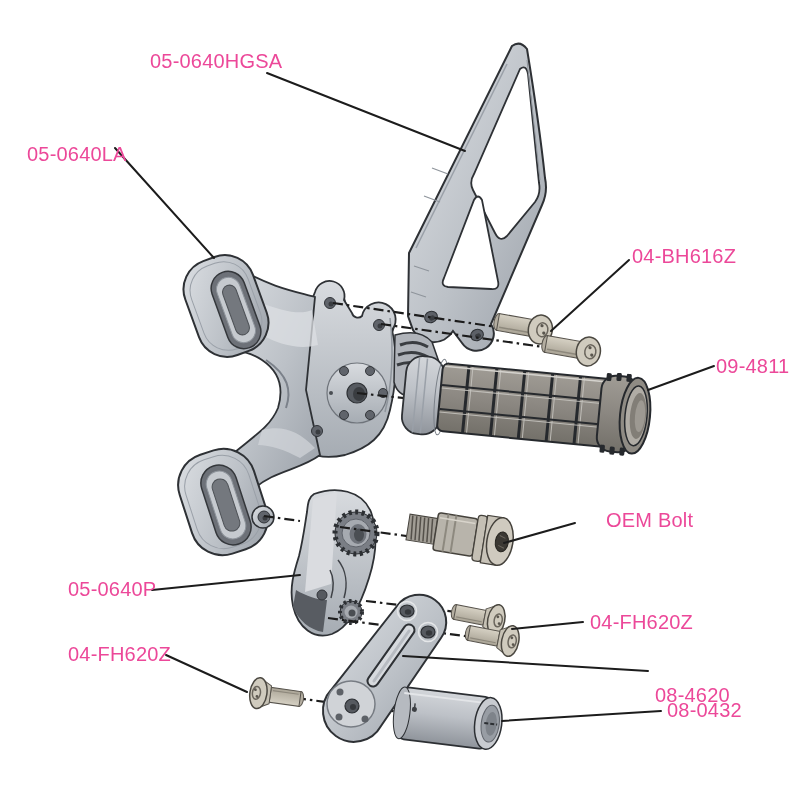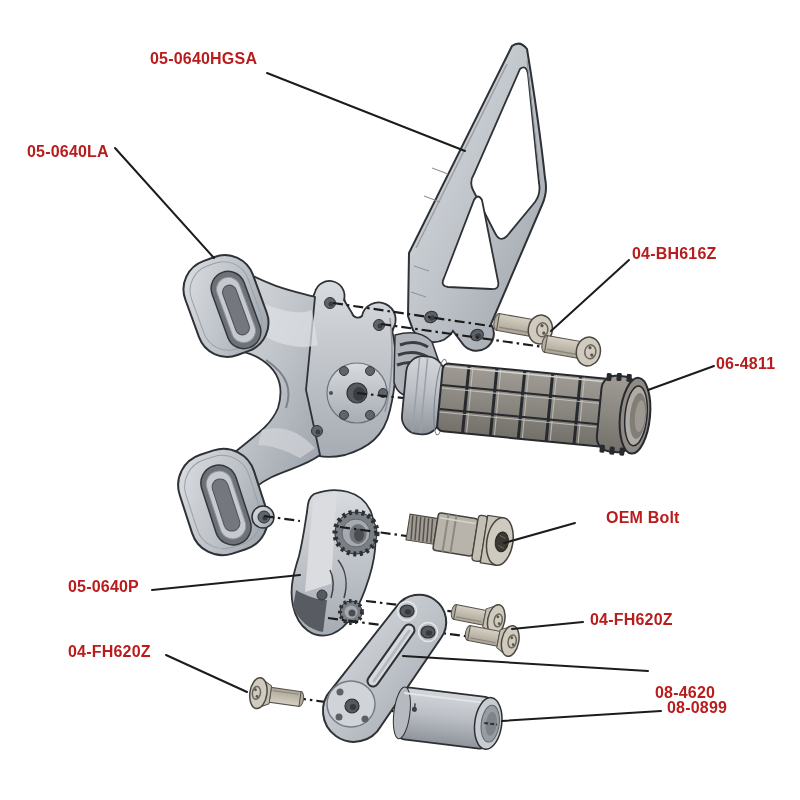--- a/index.html
+++ b/index.html
@@ -1,20 +1,20 @@
 <!DOCTYPE html>
 <html><head>
 <meta charset="utf-8">
 <style>
   html,body{margin:0;padding:0;background:#fff;}
   #stage{position:relative;width:800px;height:800px;background:#ffffff;overflow:hidden;
          font-family:"Liberation Sans",sans-serif;}
   #stage svg{position:absolute;left:0;top:0;}
-  .lbl{position:absolute;font-size:16px;line-height:1.05;color:#b91c1c;white-space:nowrap;
-       letter-spacing:.2px;font-weight:700;}
+  .lbl{position:absolute;font-size:20px;line-height:1.05;color:#ec4899;white-space:nowrap;
+       letter-spacing:.2px;font-weight:400;}
   #lbl-hgsa{left:150px;top:51px;}
   #lbl-la{left:27px;top:138px;margin-top:6px;}
   #lbl-bh{left:632px;top:246px;}
   #lbl-peg{left:716px;top:356px;}
   #lbl-oem{left:606px;top:510px;}
   #lbl-block{left:68px;top:579px;}
   #lbl-fhr{left:590px;top:612px;}
   #lbl-arm{left:655px;top:685px;}
   #lbl-fhl{left:68px;top:644px;}
   #lbl-spacer{left:667px;top:700px;}
@@ -296,21 +296,21 @@
     <line x1="583" y1="622" x2="512" y2="629"></line>
     <line x1="648" y1="671" x2="403" y2="656"></line>
     <line x1="166" y1="655" x2="247" y2="692"></line>
     <line x1="661" y1="711" x2="502" y2="721"></line>
   </g>
 </svg>
 
 <div class="lbl" id="lbl-hgsa">05-0640HGSA</div>
 <div class="lbl" id="lbl-la">05-0640LA</div>
 <div class="lbl" id="lbl-bh">04-BH616Z</div>
-<div class="lbl" id="lbl-peg">06-4811</div>
+<div class="lbl" id="lbl-peg">09-4811</div>
 <div class="lbl" id="lbl-oem">OEM Bolt</div>
 <div class="lbl" id="lbl-block">05-0640P</div>
 <div class="lbl" id="lbl-fhr">04-FH620Z</div>
 <div class="lbl" id="lbl-arm">08-4620</div>
 <div class="lbl" id="lbl-fhl">04-FH620Z</div>
-<div class="lbl" id="lbl-spacer">08-0899</div>
+<div class="lbl" id="lbl-spacer">08-0432</div>
 
 </div>
 
 </body></html>

